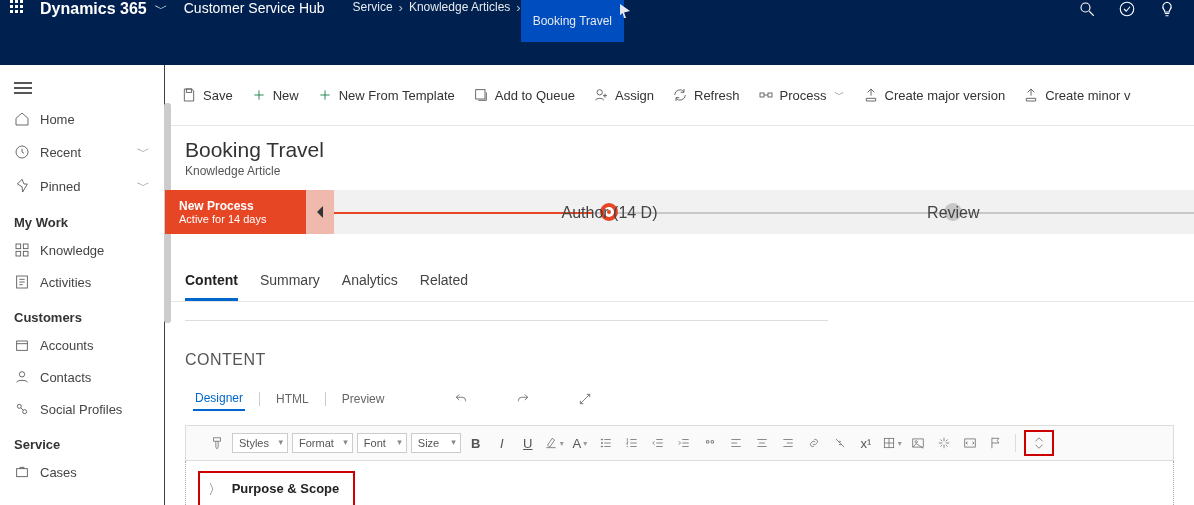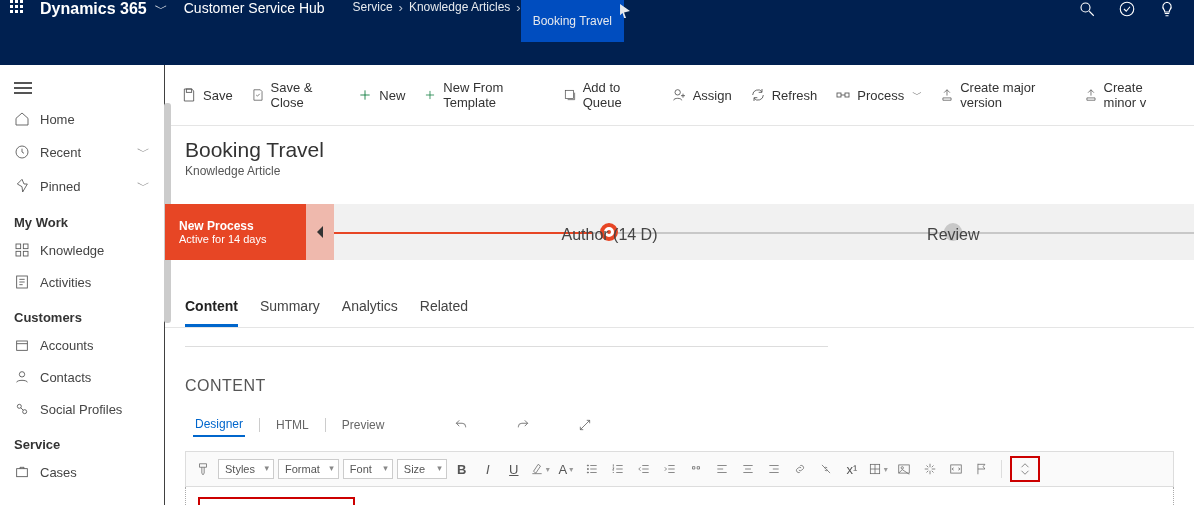--- a/index.html
+++ b/index.html
@@ -35,21 +35,21 @@
   .cmdbar { height: 61px; border-bottom: 1px solid #e5e5e5; display: flex; align-items: center; gap: 18px; padding: 0 16px; font-size: 13px; color: #333; }
   .cmd { display: flex; align-items: center; gap: 6px; cursor: pointer; }
   .cmd svg { width: 16px; height: 16px; stroke: #555; fill: none; stroke-width: 1.3; }
   .cmd.green svg { stroke: #0b7a3b; }
   .cmd .dd { font-size: 10px; margin-left: 2px; opacity: .7; }
 
   .header { padding: 12px 20px 6px; }
   .header h1 { font-size: 21px; font-weight: 400; }
   .header .sub { font-size: 12px; color: #555; margin-top: 2px; }
 
-  .process { display: flex; align-items: stretch; height: 56px; background: #f1f1f1; margin: 20px 0 0 0; }
+  .process { display: flex; align-items: stretch; height: 44px; background: #f1f1f1; margin: 6px 0 0 0; }
   .process .stage-box { background: #e74625; color: #fff; padding: 4px 40px 4px 14px; position: relative; display: flex; flex-direction: column; justify-content: center; }
   .process .stage-box .t1 { font-size: 12px; font-weight: 600; }
   .process .stage-box .t2 { font-size: 11px; }
   .process .arrow-back { width: 28px; background: #efb9ad; display:flex; align-items:center; justify-content:center; cursor:pointer; }
   .process .arrow-back svg { width: 10px; height: 12px; fill:#333; }
   .process .track { flex:1; display:flex; align-items:center; position:relative; }
   .process .line { position:absolute; top:50%; left:0; right:0; height:2px; background:#c8c8c8; }
   .process .line.done { background:#e74625; right:70%; }
   .process .node { position:absolute; top:50%; transform:translate(-50%,-50%); width:18px; height:18px; border-radius:50%; background:#c8c8c8; border:3px solid #c8c8c8; }
   .process .node.active { border:4px solid #e74625; background:#fff; }
@@ -67,21 +67,21 @@
   .content-area { padding: 18px 20px 0; overflow:auto; flex:1; }
   .hr { height:1px; background:#ddd; margin:0 0 30px 0; width:65%; }
   .section-title { font-size:16px; font-weight:300; color:#555; margin-bottom:14px; letter-spacing:.5px; }
 
   .editor-tabs { display:flex; align-items:center; gap:14px; padding:4px 8px; font-size:12px; color:#666; }
   .editor-tabs .et { padding:4px 2px; cursor:pointer; }
   .editor-tabs .et.active { color:#0066cc; border-bottom:2px solid #0066cc; }
   .editor-tabs .sep { width:1px; height:14px; background:#ccc; }
   .editor-tabs svg { width:14px; height:14px; stroke:#555; fill:none; stroke-width:1.3; cursor:pointer; }
 
-  .toolbar { border:1px solid #ddd; background:#fafafa; display:flex; align-items:center; padding:4px 6px; gap:4px; margin-top:10px; font-size:12px; flex-wrap:nowrap; overflow:hidden; }
+  .toolbar { border:1px solid #ddd; background:#fafafa; display:flex; align-items:center; padding:4px 20px; gap:4px; margin-top:10px; font-size:12px; flex-wrap:nowrap; overflow:hidden; }
   .tb-sel { border:1px solid #ccc; background:#fff; padding:3px 18px 3px 6px; font-size:11px; color:#555; position:relative; cursor:pointer; min-width:50px; }
   .tb-sel::after { content:"▾"; position:absolute; right:4px; top:3px; font-size:9px; color:#888; }
   .tb-btn { width:22px; height:22px; display:flex; align-items:center; justify-content:center; color:#555; cursor:pointer; font-size:13px; }
   .tb-btn svg { width:14px; height:14px; stroke:#666; fill:none; stroke-width:1.3; }
   .tb-btn.dd::after { content:"▾"; font-size:8px; margin-left:2px; color:#999; }
   .tb-divider { width:1px; height:18px; background:#ddd; margin:0 4px; }
   .tb-highlight { border:2px solid #c00; padding:0 2px; }
 
   .editor-body { border:1px dotted #aaa; border-top:none; padding:10px 12px; min-height:60px; background:#fff; }
   .collapsible { border:2px solid #c00; display:inline-block; padding:8px 14px 8px 8px; }
@@ -213,27 +213,20 @@
   <div class="main">
 
     <div class="cmdbar">
       <div class="cmd">
           <svg viewBox="0 0 24 24">
             <path d="M5 3h11l3 3v15H5z"></path>
             <rect x="8" y="3" width="8" height="5"></rect>
           </svg>
           <span>Save</span>
         </div>
-      <div class="cmd">
-          <svg viewBox="0 0 24 24">
-            <path d="M5 3h11l3 3v15H5z"></path>
-            <path d="M9 12l2 2 4-4"></path>
-          </svg>
-          <span>Save &amp; Close</span>
-        </div>
       <div class="cmd green">
           <svg viewBox="0 0 24 24">
             <path d="M12 5v14M5 12h14"></path>
           </svg>
           <span>New</span>
         </div>
       <div class="cmd green">
           <svg viewBox="0 0 24 24">
             <path d="M12 5v14M5 12h14"></path>
           </svg>

